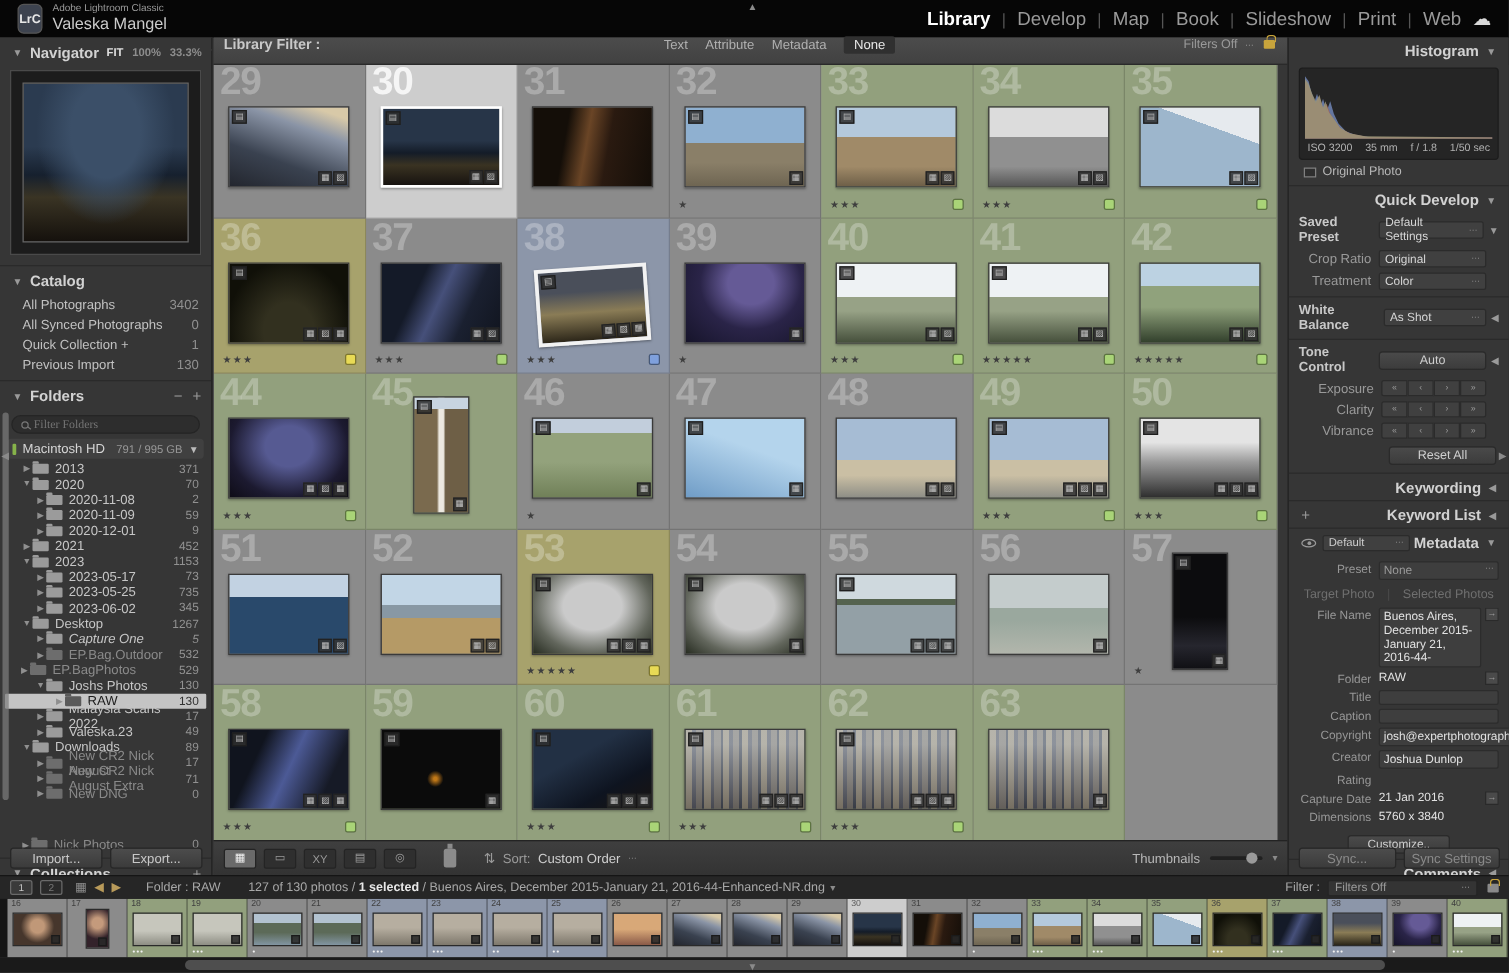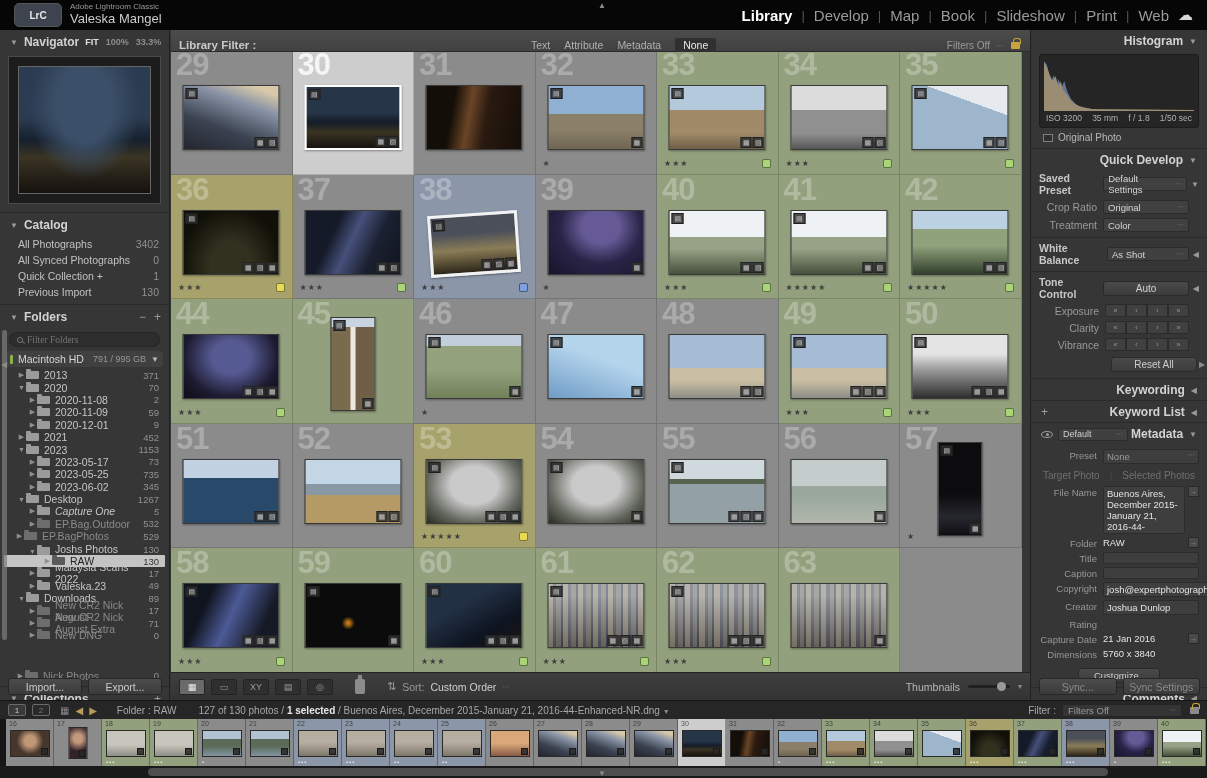--- a/index.html
+++ b/index.html
@@ -3,21 +3,21 @@
 <meta charset="utf-8">
 <style>
   * { margin:0; padding:0; box-sizing:border-box; }
   html,body { width:1207px; height:778px; background:#111; overflow:hidden;
     font-family:"Liberation Sans","DejaVu Sans",sans-serif; }
   #app { position:relative; width:1207px; height:778px; background:#363636; }
 
   
   #topbar { position:absolute; left:0; top:0; width:1207px; height:30px; background:#060606; display:flex; align-items:center; }
   #idplate { display:flex; align-items:center; gap:8px; padding-left:14px; }
-  #lrc-badge { width:48px; height:24px; border-radius:5px; background:#3d434f; border:1px solid #555; color:#e8e8e8; font-size:10px; font-weight:bold; display:flex; align-items:center; justify-content:center; }
+  #lrc-badge { width:20px; height:24px; border-radius:5px; background:#3d434f; border:1px solid #555; color:#e8e8e8; font-size:10px; font-weight:bold; display:flex; align-items:center; justify-content:center; }
   #id-lines { display:flex; flex-direction:column; line-height:1.1; }
   #id-app { font-size:8px; color:#9a9a9a; }
   #id-user { font-size:13px; color:#cccccc; }
   #modules { margin-left:auto; display:flex; align-items:center; gap:9px; padding-right:14px; font-size:15px; color:#9a9a9a; }
   #modules .module { cursor:pointer; }
   #modules .module.active { color:#ffffff; font-weight:bold; }
   #modules .sep { color:#555; font-size:13px; }
   #cloud { color:#d8d8d8; font-size:15px; }
   .edge-arrow { position:absolute; color:#8a8a8a; font-size:8px; z-index:50; }
 
@@ -49,21 +49,21 @@
   .tree-row .f-ico::before { content:''; position:absolute; top:-2px; left:0; width:5px; height:2px; background:inherit; border-radius:1px 1px 0 0; }
   .tree-row.dim { color:#8a8a8a; } .tree-row.dim .f-ico { background:#6d6d6d; }
   .tree-row .cnt { margin-left:auto; color:#919191; font-size:9.5px; }
   .tree-row.selected { background:#c4c4c4; color:#1d1d1d; border-radius:1px; margin:0 4px; padding-right:6px; }
   .tree-row.selected .cnt { color:#333; }
   .tree-row.selected .f-ico { background:#5a5a5a; }
   #bottom-btns { position:absolute; bottom:5px; left:0; width:170px; display:flex; gap:6px; padding:0 8px; }
   .lr-btn { flex:1; height:17px; background:linear-gradient(#4c4c4c,#3b3b3b); border:1px solid #272727; border-radius:3px; color:#c8c8c8; font-size:10.5px; display:flex; align-items:center; justify-content:center; }
 
   
-  #filterbar { position:absolute; left:171px; top:30px; width:859px; height:22px; background:linear-gradient(#4c4c4c,#414141); border-bottom:1px solid #2a2a2a; display:flex; align-items:flex-end; font-size:11.5px; color:#c9c9c9; }
+  #filterbar { position:absolute; left:171px; top:30px; width:859px; height:22px; background:linear-gradient(#4c4c4c,#414141); border-bottom:1px solid #2a2a2a; display:flex; align-items:flex-start; font-size:11.5px; color:#c9c9c9; }
   #filterbar .fb-title { padding-left:8px; font-weight:bold; }
   #fb-opts { position:absolute; left:360px; display:flex; gap:14px; font-size:10.5px; color:#b0b0b0; }
   #fb-opts .fb-opt.active { background:#303030; color:#e8e8e8; padding:1px 8px; border-radius:2px; margin:-1px 0; }
   #fb-right { margin-left:auto; display:flex; align-items:center; gap:6px; padding-right:10px; font-size:10px; color:#9a9a9a; }
   .lock { width:9px; height:7px; background:#c8a43c; border-radius:1px; position:relative; margin-left:2px; }
   .lock::before { content:''; position:absolute; top:-4px; left:1.5px; width:6px; height:5px; border:1.5px solid #c8a43c; border-bottom:none; border-radius:3px 3px 0 0; }
 
   
   #grid-wrap { position:absolute; left:171px; top:52px; width:851px; height:620px; overflow:hidden; background:#8b8b8b; }
   #grid { position:absolute; left:0; top:-2px; display:grid; grid-template-columns:repeat(7,121.5px); }
@@ -365,21 +365,21 @@
           <span class="f-ico"></span>
           <span>EP.Bag.Outdoor</span>
           <span class="cnt">532</span>
         </div>
         <div class="tree-row dim" style="padding-left: 15px;">
           <span class="arrow">▶</span>
           <span class="f-ico"></span>
           <span>EP.BagPhotos</span>
           <span class="cnt">529</span>
         </div>
-        <div class="tree-row" style="padding-left: 28px; align-items: flex-end;">
+        <div class="tree-row" style="padding-left: 28px;">
           <span class="arrow">▼</span>
           <span class="f-ico"></span>
           <span>Joshs Photos</span>
           <span class="cnt">130</span>
         </div>
         <div class="tree-row selected" style="padding-left: 39px;">
           <span class="arrow">▶</span>
           <span class="f-ico"></span>
           <span>RAW</span>
           <span class="cnt">130</span>

